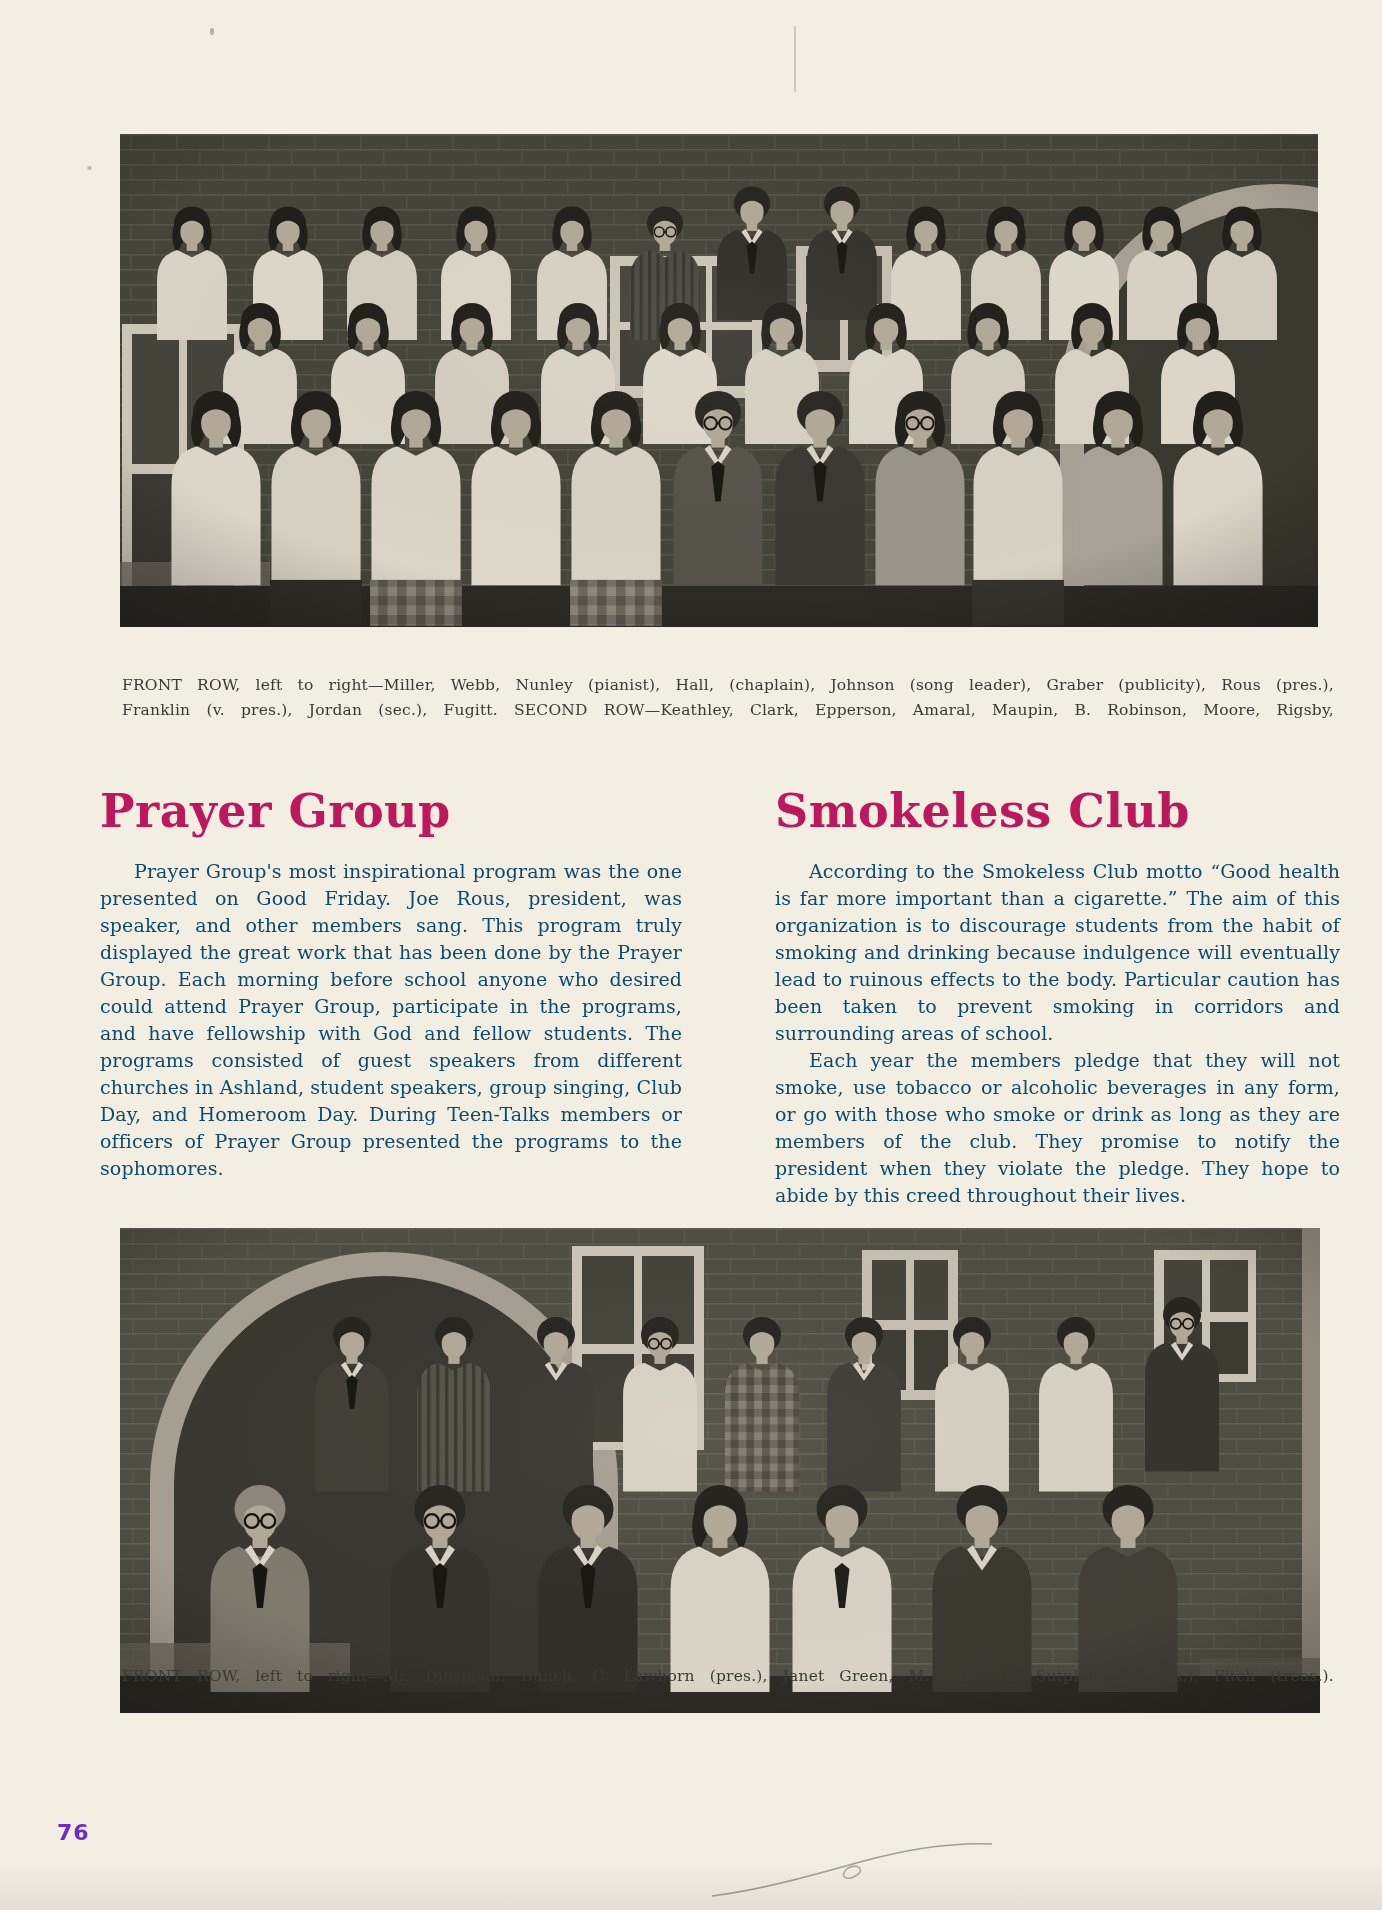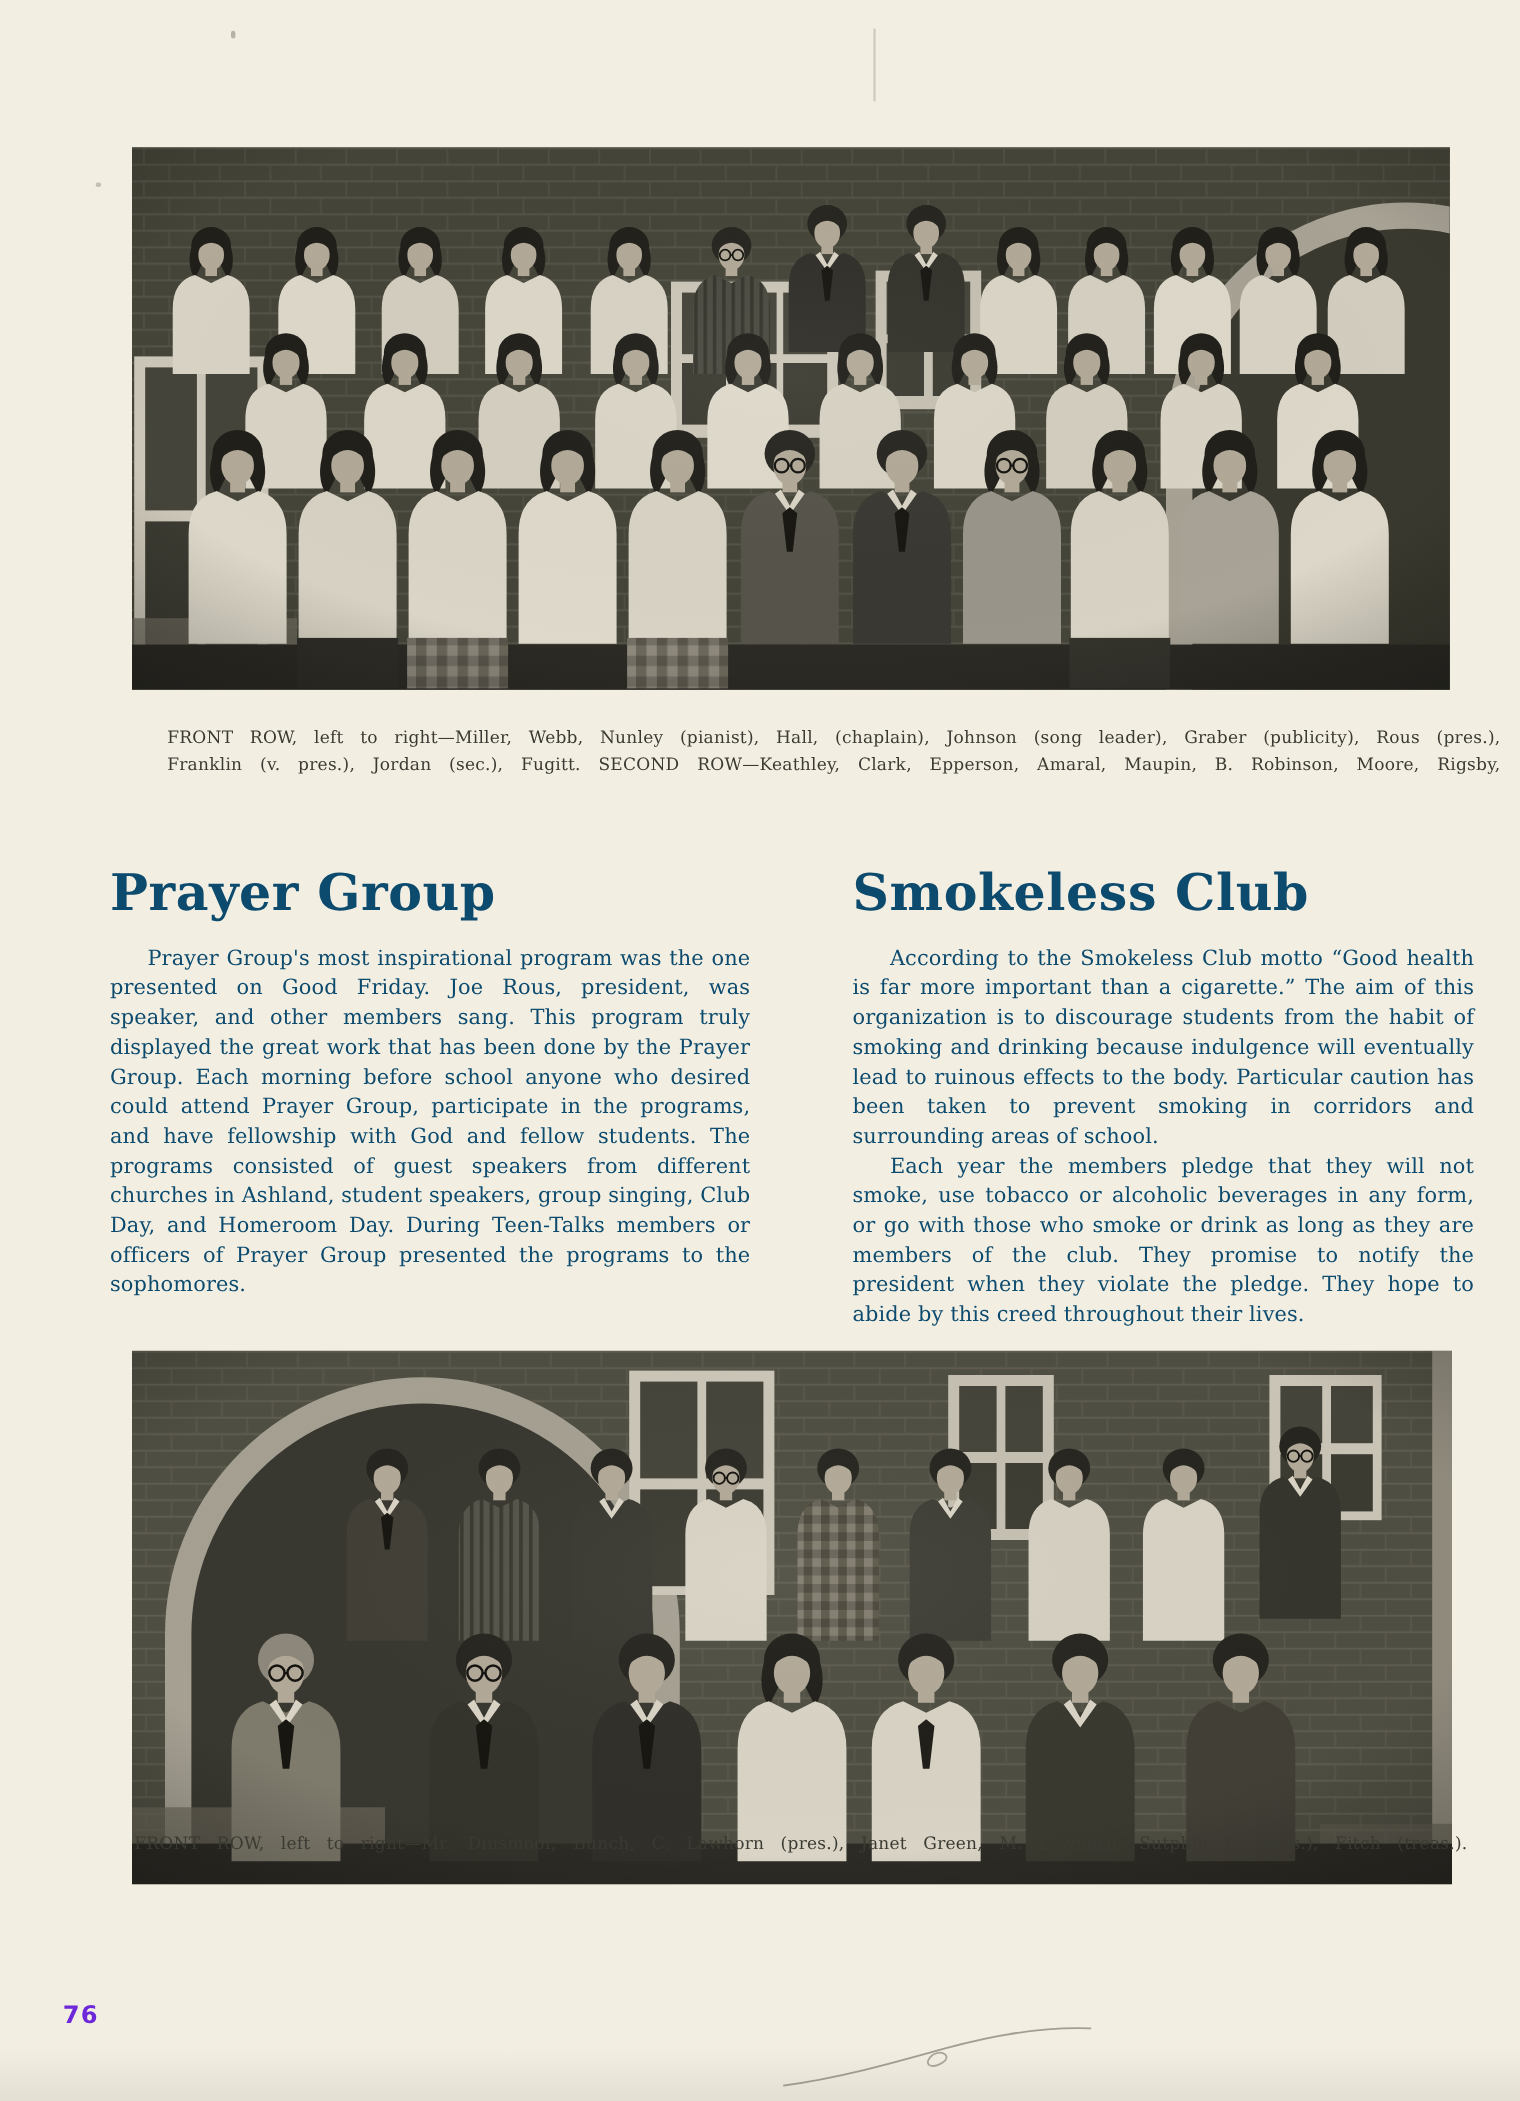--- a/index.html
+++ b/index.html
@@ -19,30 +19,30 @@
     box-shadow:inset 0 0 40px rgba(0,0,0,.35);
   }
   .photo svg{display:block;width:100%;height:100%;}
   #photo-top{left:120px;top:134px;width:1198px;height:493px;}
   #photo-bottom{left:120px;top:1228px;width:1200px;height:485px;}
   .caption{
     position:absolute;left:122px;width:1212px;
     font-size:15.5px;line-height:25px;color:#3b3a32;
     letter-spacing:.2px;word-spacing:2px;
   }
-  #caption-top{top:658px;margin-left:30px;}
+  #caption-top{top:673px;}
   #caption-bottom{top:1664px;}
   .cap-line{text-align:justify;text-align-last:justify;}
   .cap-last{text-align:justify;text-align-last:left;}
   .article{position:absolute;top:786px;}
   #article-left{left:100px;width:582px;}
   #article-right{left:775px;width:565px;}
   .article h2{
     margin:0 0 22px 0;font-size:46px;line-height:50px;font-weight:700;
-    color:#0c4a6e;letter-spacing:.5px;
+    color:#be185d;letter-spacing:.5px;
   }
   .article p{
     margin:0;font-size:19px;line-height:27px;text-align:justify;
     text-indent:34px;color:#0c4a6e;letter-spacing:.1px;
   }
   #page-number{
     position:absolute;left:57px;top:1820px;
     font-family:"DejaVu Sans","Liberation Sans",sans-serif;
     font-size:22px;font-weight:700;color:#6d28d9;letter-spacing:1px;
   }

